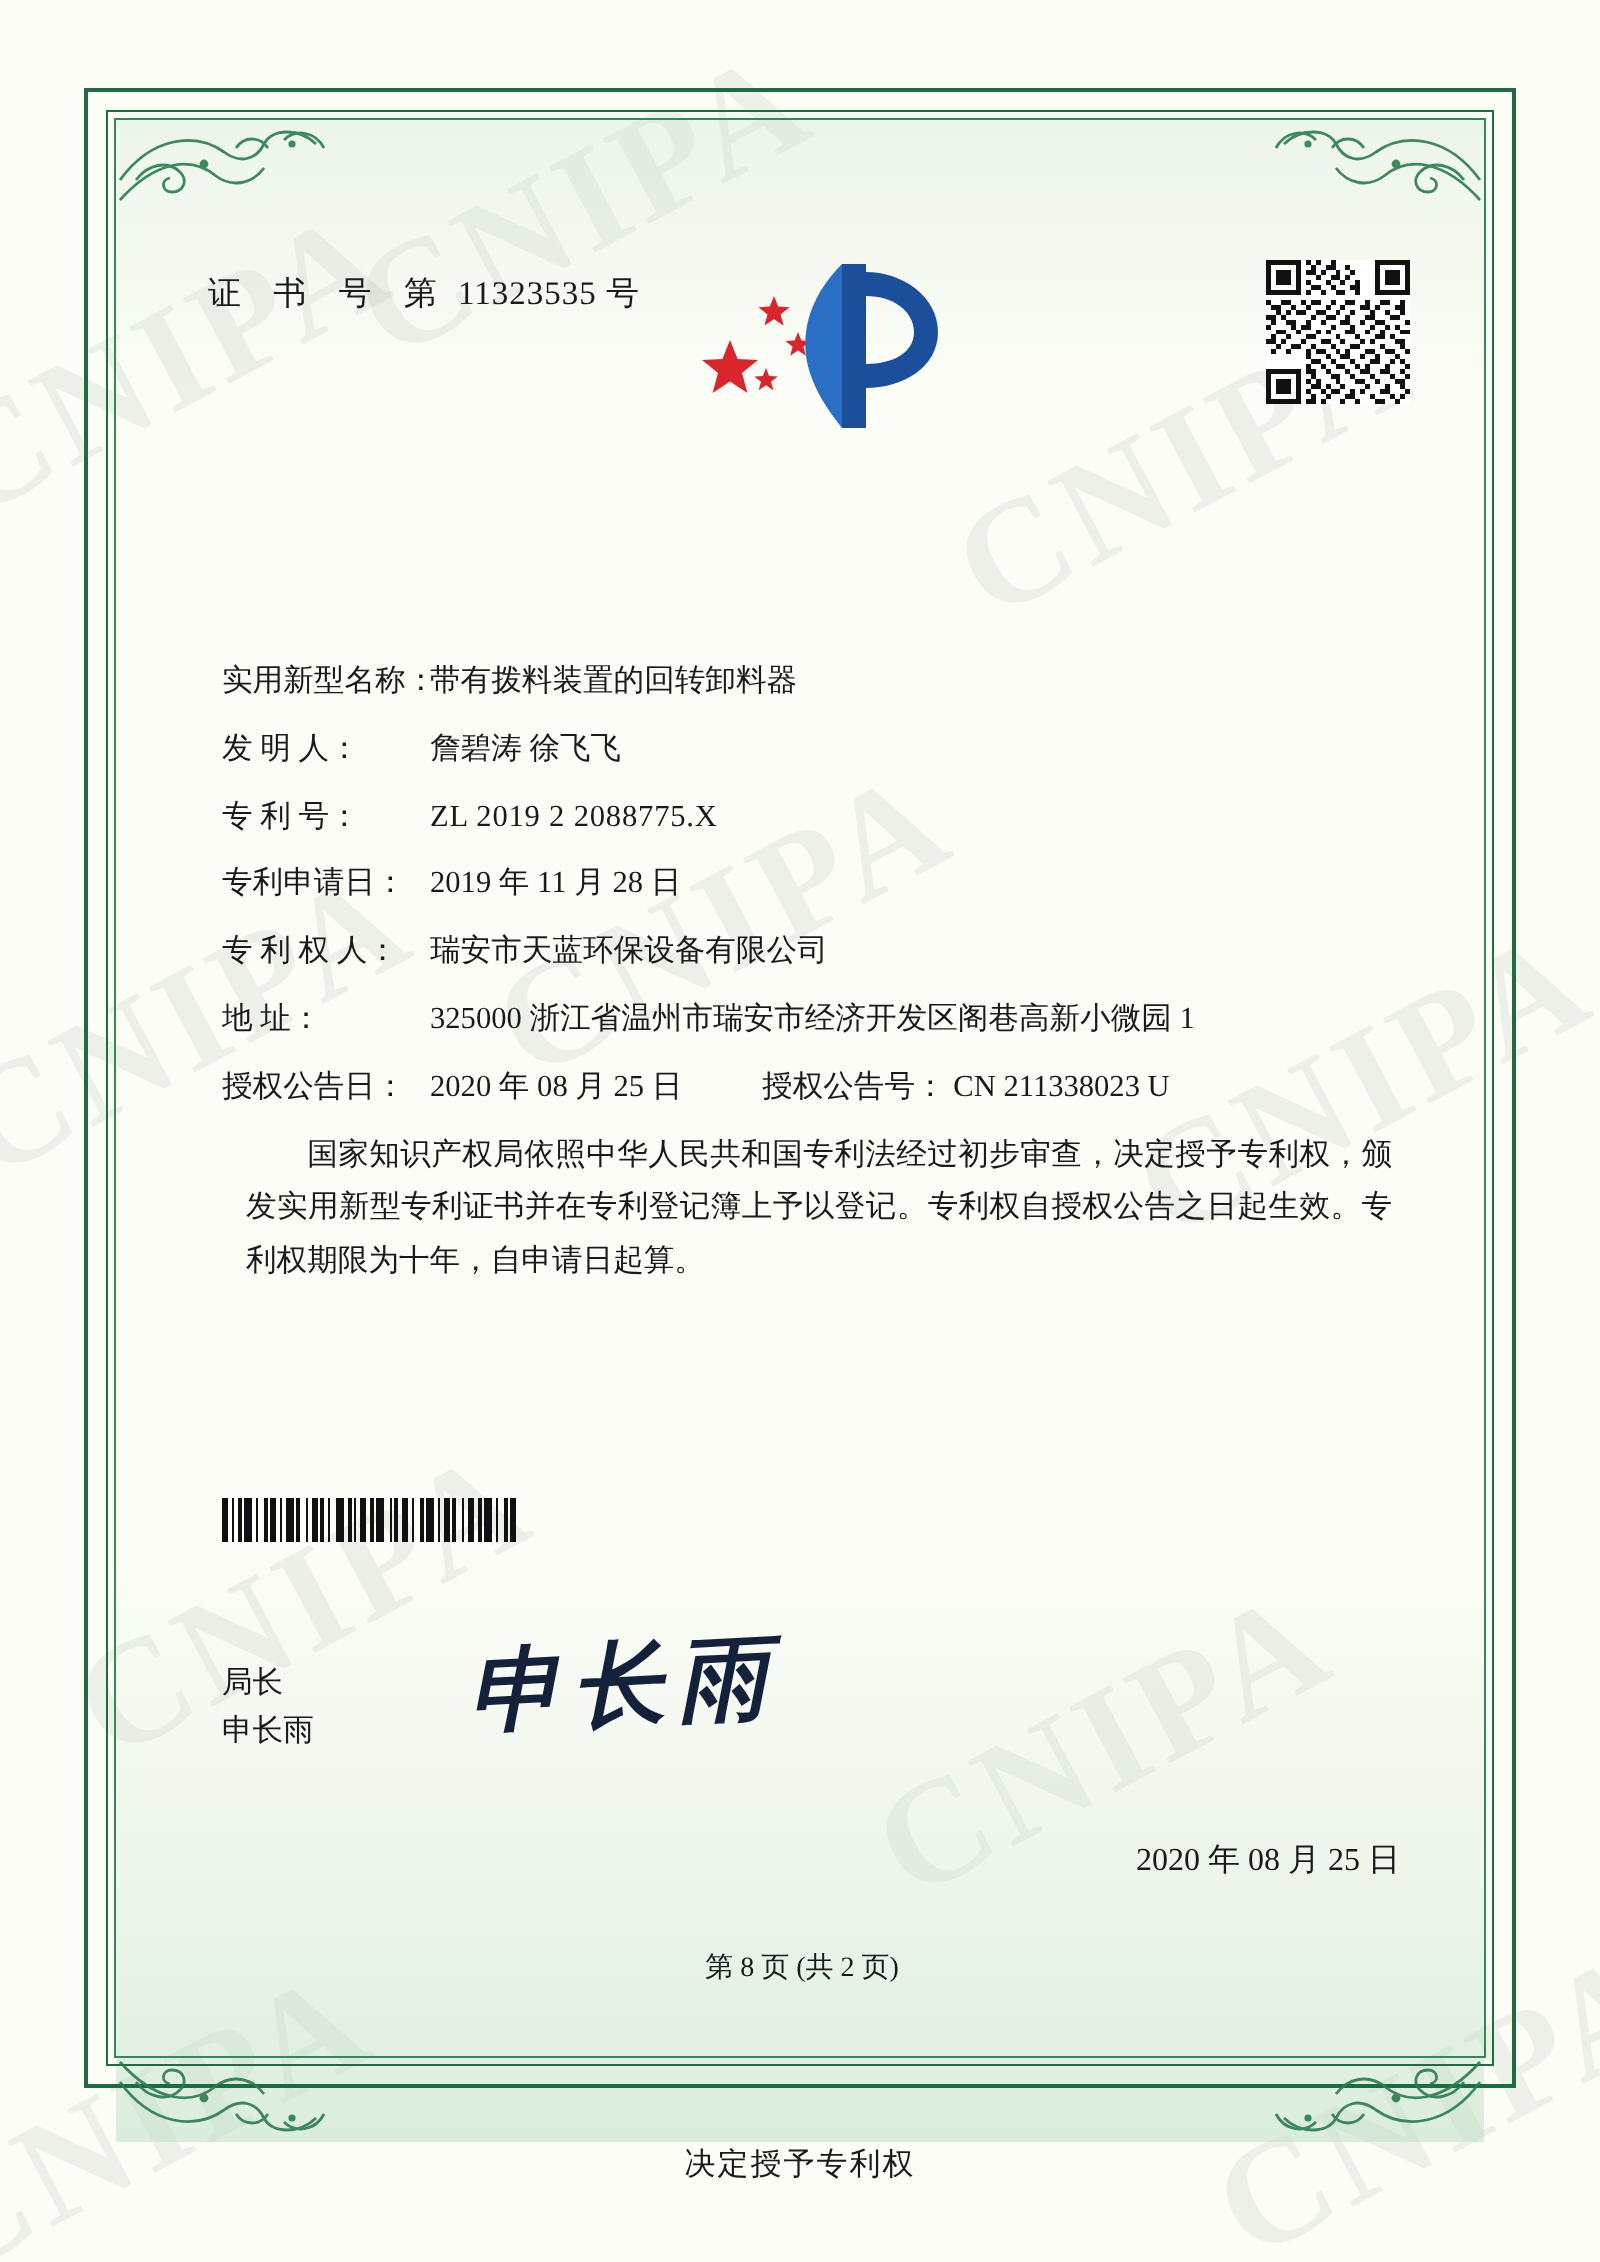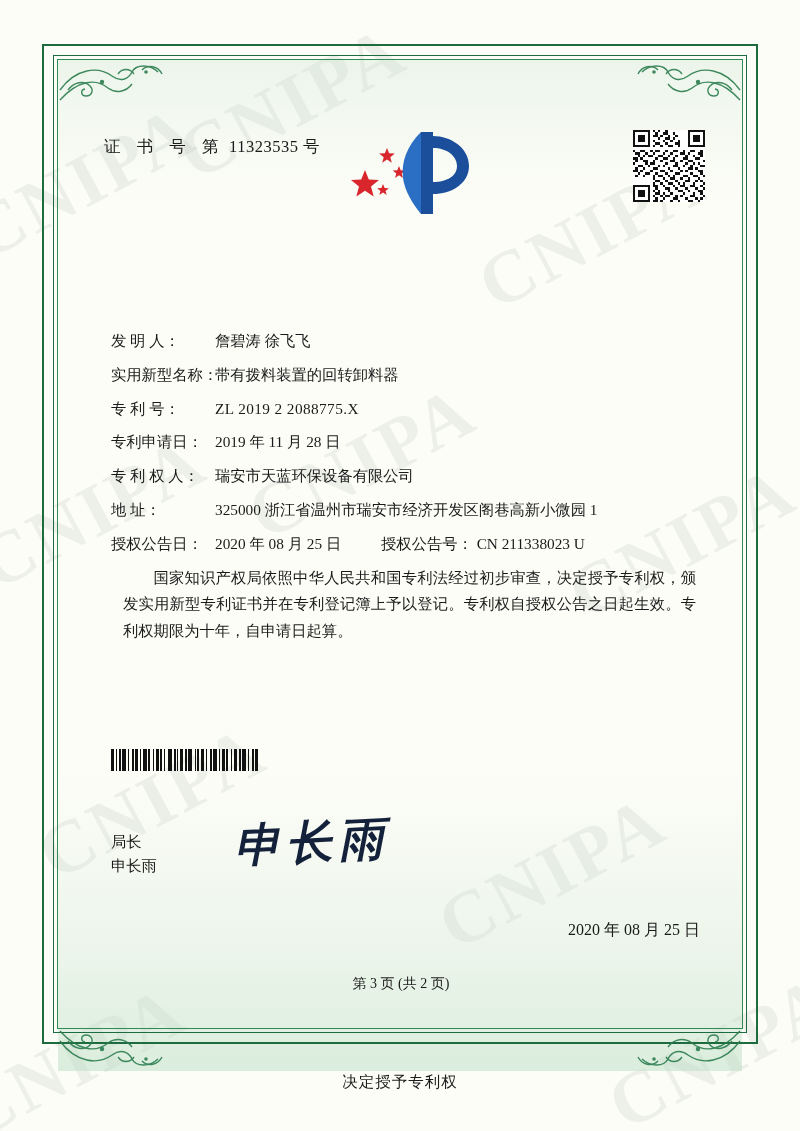--- a/index.html
+++ b/index.html
@@ -537,27 +537,27 @@
             <rect x="22" y="28" width="2" height="1"></rect>
             <rect x="26" y="28" width="1" height="1"></rect>
         </g>
       </svg>
     </div>
 
 
     <div class="fields">
 
       <div class="frow">
+        <span class="flabel w1">实用新型名称：</span>
+        <span class="fvalue">带有拨料装置的回转卸料器</span>
+      </div>
+
+      <div class="frow">
         <span class="flabel w1">发  明  人：</span>
         <span class="fvalue">詹碧涛  徐飞飞</span>
-      </div>
-
-      <div class="frow">
-        <span class="flabel w1">实用新型名称：</span>
-        <span class="fvalue">带有拨料装置的回转卸料器</span>
       </div>
 
       <div class="frow">
         <span class="flabel w1">专  利  号：</span>
         <span class="fvalue num">ZL 2019 2 2088775.X</span>
       </div>
 
       <div class="frow">
         <span class="flabel w1">专利申请日：</span>
         <span class="fvalue">2019 年 11 月 28 日</span>
@@ -665,18 +665,18 @@
     </div>
 
     <div class="signature-block">
       <div>局长</div>
       <div>申长雨</div>
     </div>
     <div class="signature-script">申长雨</div>
 
     <div class="issue-date">2020 年 08 月 25 日</div>
 
-    <div class="page-num">第 3 页 (共 2 页)</div>
+    <div class="page-num">第 8 页 (共 2 页)</div>
 
   </div>
 </div>
 
 <div class="footer-note">决定授予专利权</div>
 
 </body></html>

